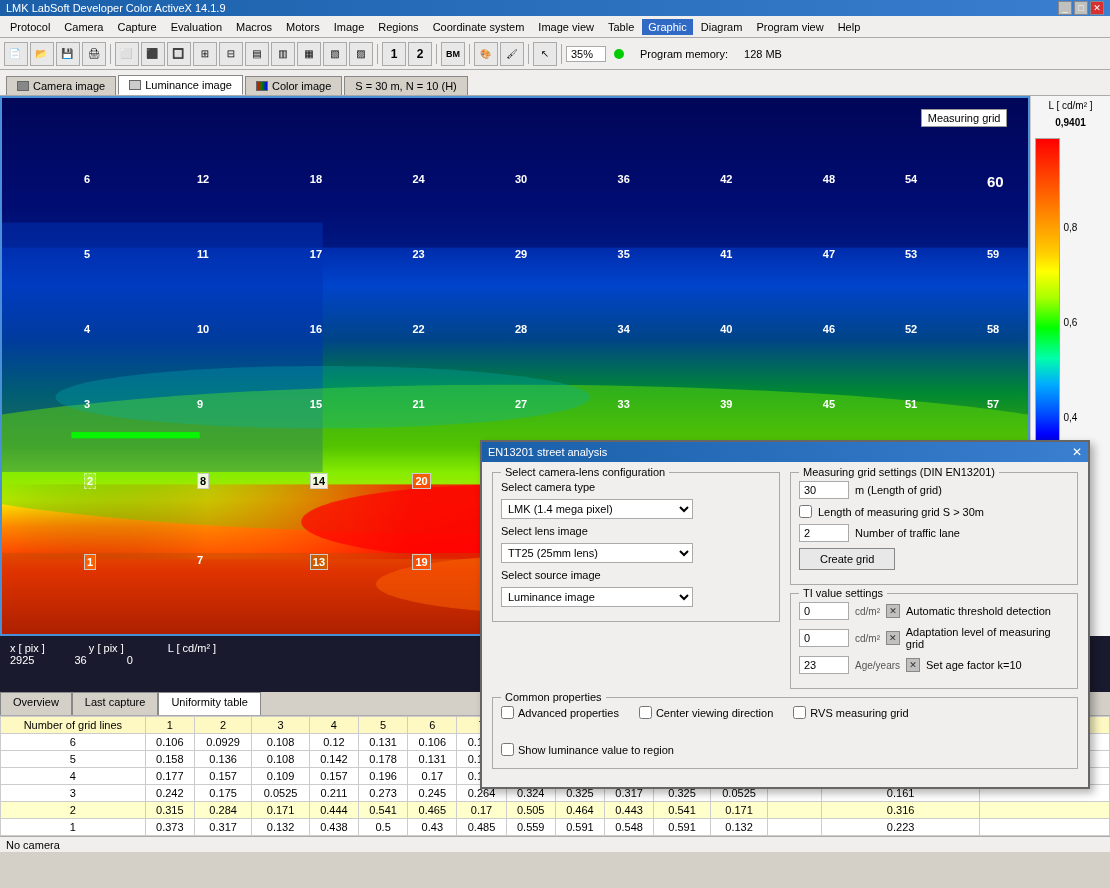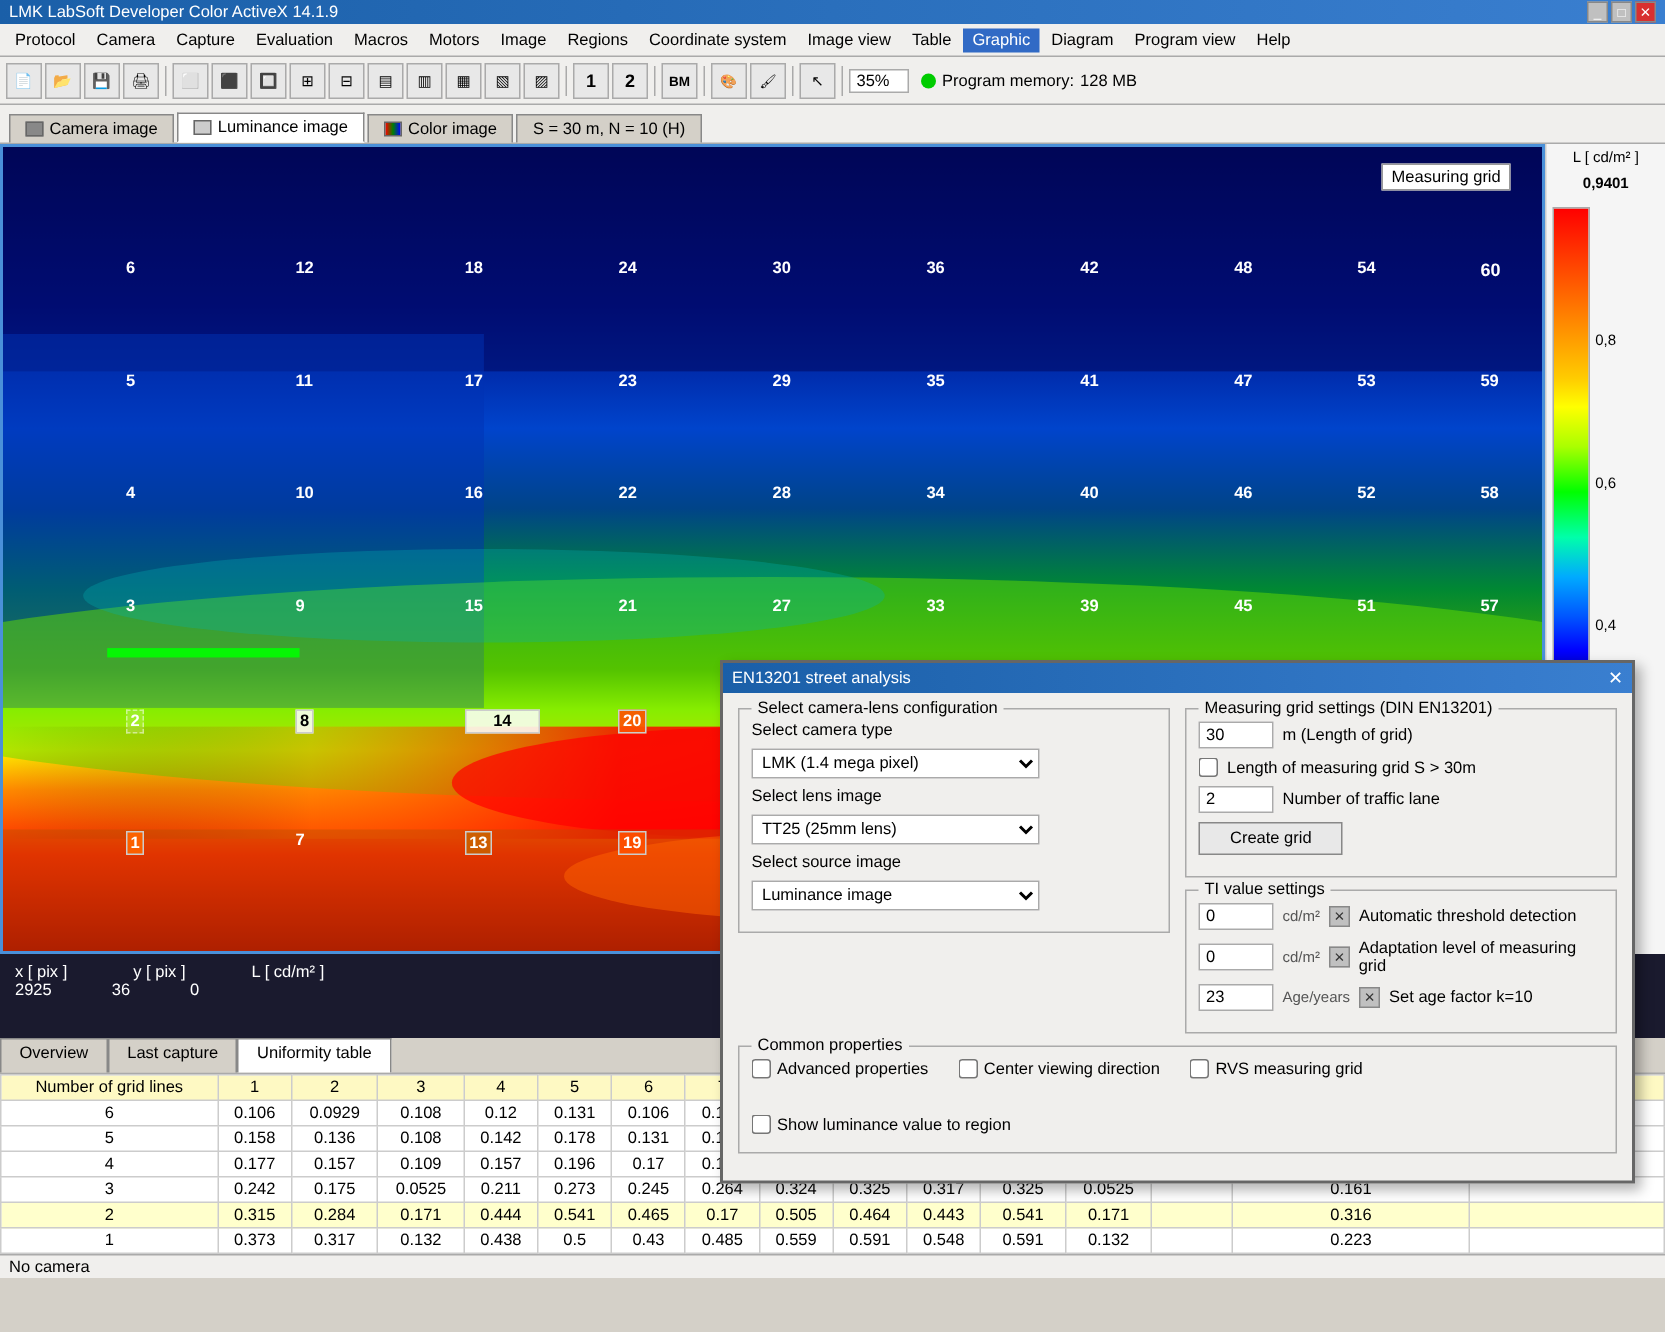--- a/index.html
+++ b/index.html
@@ -14,21 +14,21 @@
     
     .menu-bar { background: #f0efed; height: 22px; display: flex; align-items: center; padding: 0 4px; border-bottom: 1px solid #aaa; gap: 2px; }
     .menu-item { padding: 2px 6px; cursor: pointer; font-size: 11px; color: #000; }
     .menu-item.active { background: #316ac5; color: white; }
     
     
     .toolbar { background: #f0efed; height: 32px; display: flex; align-items: center; padding: 2px 4px; gap: 2px; border-bottom: 1px solid #aaa; }
     .tb-btn { width: 24px; height: 24px; background: #e8e8e8; border: 1px solid #aaa; cursor: pointer; display: flex; align-items: center; justify-content: center; font-size: 10px; }
     .tb-sep { width: 1px; height: 20px; background: #aaa; margin: 0 2px; }
     .tb-zoom { background: white; border: 1px solid #aaa; padding: 1px 4px; font-size: 11px; width: 40px; }
-    .tb-memory { font-size: 11px; padding: 0 6px; color: #000; display: flex; align-items: center; gap: 4px; }
+    .tb-memory { font-size: 11px; padding: 0 6px; color: #000; display: flex; align-items: center; gap: 16px; }
     .memory-dot { width: 10px; height: 10px; background: #00cc00; border-radius: 50%; display: inline-block; }
     
     
     .image-tabs { background: #f0efed; height: 26px; display: flex; align-items: flex-end; padding: 0 6px; border-bottom: 1px solid #aaa; gap: 2px; }
     .img-tab { padding: 3px 10px; border: 1px solid #888; border-bottom: none; cursor: pointer; font-size: 11px; display: flex; align-items: center; gap: 4px; }
     .img-tab.active { background: white; border-bottom: 1px solid white; }
     .img-tab:not(.active) { background: #d4d0c8; }
     .tab-icon { width: 12px; height: 10px; display: inline-block; border: 1px solid #666; }
     .tab-icon.camera { background: #888; }
     .tab-icon.lum { background: #ccc; }
@@ -239,21 +239,21 @@
 
         <div style="position:absolute; color:white; font-size:11px; font-weight:bold; top:14%; left:8%;">6</div>
         <div style="position:absolute; color:white; font-size:11px; font-weight:bold; top:14%; left:19%;">12</div>
         <div style="position:absolute; color:white; font-size:11px; font-weight:bold; top:14%; left:30%;">18</div>
         <div style="position:absolute; color:white; font-size:11px; font-weight:bold; top:14%; left:40%;">24</div>
         <div style="position:absolute; color:white; font-size:11px; font-weight:bold; top:14%; left:50%;">30</div>
         <div style="position:absolute; color:white; font-size:11px; font-weight:bold; top:14%; left:60%;">36</div>
         <div style="position:absolute; color:white; font-size:11px; font-weight:bold; top:14%; left:70%;">42</div>
         <div style="position:absolute; color:white; font-size:11px; font-weight:bold; top:14%; left:80%;">48</div>
         <div style="position:absolute; color:white; font-size:11px; font-weight:bold; top:14%; left:88%;">54</div>
-        <div style="position:absolute; color:white; font-size:12px; font-weight:bold; top:14%; left:96%;">60</div>
+        <div style="position:absolute; color:white; font-size:15px; font-weight:bold; top:14%; left:96%;">60</div>
 
         <div style="position:absolute; color:white; font-size:11px; font-weight:bold; top:28%; left:8%;">5</div>
         <div style="position:absolute; color:white; font-size:11px; font-weight:bold; top:28%; left:19%;">11</div>
         <div style="position:absolute; color:white; font-size:11px; font-weight:bold; top:28%; left:30%;">17</div>
         <div style="position:absolute; color:white; font-size:11px; font-weight:bold; top:28%; left:40%;">23</div>
         <div style="position:absolute; color:white; font-size:11px; font-weight:bold; top:28%; left:50%;">29</div>
         <div style="position:absolute; color:white; font-size:11px; font-weight:bold; top:28%; left:60%;">35</div>
         <div style="position:absolute; color:white; font-size:11px; font-weight:bold; top:28%; left:70%;">41</div>
         <div style="position:absolute; color:white; font-size:11px; font-weight:bold; top:28%; left:80%;">47</div>
         <div style="position:absolute; color:white; font-size:11px; font-weight:bold; top:28%; left:88%;">53</div>
@@ -276,21 +276,21 @@
         <div style="position:absolute; color:white; font-size:11px; font-weight:bold; top:56%; left:40%;">21</div>
         <div style="position:absolute; color:white; font-size:11px; font-weight:bold; top:56%; left:50%;">27</div>
         <div style="position:absolute; color:white; font-size:11px; font-weight:bold; top:56%; left:60%;">33</div>
         <div style="position:absolute; color:white; font-size:11px; font-weight:bold; top:56%; left:70%;">39</div>
         <div style="position:absolute; color:white; font-size:11px; font-weight:bold; top:56%; left:80%;">45</div>
         <div style="position:absolute; color:white; font-size:11px; font-weight:bold; top:56%; left:88%;">51</div>
         <div style="position:absolute; color:white; font-size:11px; font-weight:bold; top:56%; left:96%;">57</div>
 
         <div style="position:absolute; background:rgba(255,255,255,0.15); border:1px dashed rgba(255,255,255,0.5); color:white; font-size:11px; font-weight:bold; top:70%; left:8%; padding:1px 2px;">2</div>
         <div style="position:absolute; background:rgba(255,255,255,0.85); border:1px solid #ccc; color:#000; font-size:11px; font-weight:bold; top:70%; left:19%; padding:1px 2px;">8</div>
-        <div style="position:absolute; background:rgba(255,255,255,0.85); border:1px solid #ccc; color:#000; font-size:11px; font-weight:bold; top:70%; left:30%; padding:1px 18px;">14</div>
+        <div style="position:absolute; background:rgba(255,255,255,0.85); border:1px solid #ccc; color:#000; font-size:11px; font-weight:bold; top:70%; left:30%; padding:1px 2px;">14</div>
         <div style="position:absolute; background:rgba(255,80,0,0.9); border:1px solid #ccc; color:white; font-size:11px; font-weight:bold; top:70%; left:40%; padding:1px 2px;">20</div>
         <div style="position:absolute; background:rgba(255,0,0,0.9); border:1px solid #ccc; color:white; font-size:11px; font-weight:bold; top:70%; left:50%; padding:1px 2px;">26</div>
         <div style="position:absolute; background:rgba(255,30,0,0.9); border:1px solid #ccc; color:white; font-size:11px; font-weight:bold; top:70%; left:60%; padding:1px 2px;">32</div>
         <div style="position:absolute; background:rgba(200,100,0,0.9); border:1px solid #ccc; color:white; font-size:11px; font-weight:bold; top:70%; left:70%; padding:1px 2px;">38</div>
         <div style="position:absolute; background:rgba(255,0,0,0.9); border:1px solid #ccc; color:white; font-size:11px; font-weight:bold; top:70%; left:80%; padding:1px 2px;">44</div>
         <div style="position:absolute; background:rgba(255,30,0,0.9); border:1px solid #ccc; color:white; font-size:11px; font-weight:bold; top:70%; left:88%; padding:1px 2px;">50</div>
         <div style="position:absolute; background:rgba(180,0,0,0.9); border:1px solid #ccc; color:white; font-size:11px; font-weight:bold; top:70%; left:96%; padding:1px 2px;">56</div>
 
         <div style="position:absolute; background:rgba(255,100,0,0.9); border:1px solid #ccc; color:white; font-size:11px; font-weight:bold; top:85%; left:8%; padding:1px 2px;">1</div>
         <div style="position:absolute; color:white; font-size:11px; font-weight:bold; top:85%; left:19%;">7</div>

